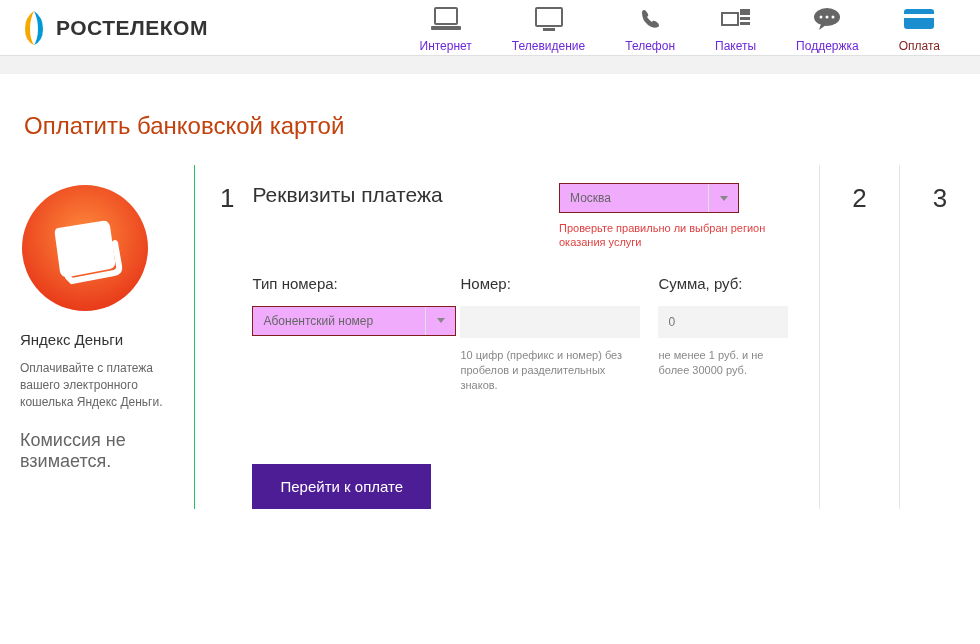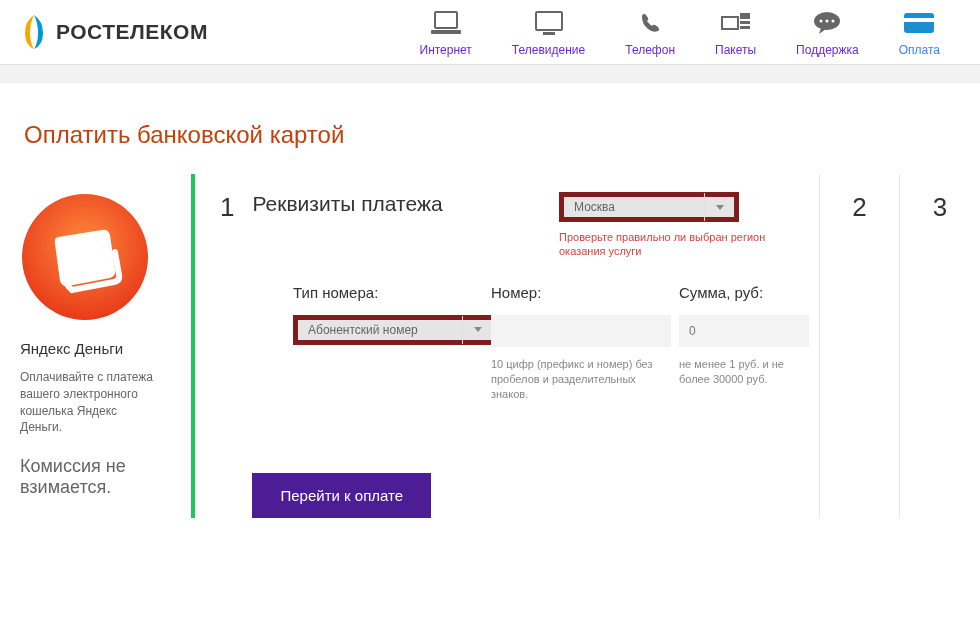--- a/index.html
+++ b/index.html
@@ -1,53 +1,53 @@
 <!DOCTYPE html>
 <html><head>
 <meta charset="utf-8">
 <style>
 * { box-sizing: border-box; margin: 0; padding: 0; }
 body { font-family: Arial, sans-serif; background: #fff; width: 980px; height: 644px; overflow: hidden; font-size: 13px; color: #333; }
 
-.header { display: flex; align-items: center; padding: 0 20px; height: 65px; border-bottom: 1px solid #e0e0e0; }
+.header { display: flex; align-items: center; padding: 0 20px; height: 56px; border-bottom: 1px solid #e0e0e0; }
 .logo-wrap { display: flex; align-items: center; gap: 8px; }
 .logo-icon { width: 28px; height: 38px; }
 .logo-text { font-size: 21px; font-weight: bold; color: #333; letter-spacing: 0.5px; }
 
 .nav { display: flex; margin-left: auto; }
 .nav-item { display: flex; flex-direction: column; align-items: center; padding: 10px 20px; cursor: pointer; }
 .nav-icon { width: 36px; height: 32px; display: flex; align-items: center; justify-content: center; margin-bottom: 4px; }
 .nav-label { font-size: 12px; color: #6d28d9; }
-.nav-item.active .nav-label { color: #3b82f6; }
+.nav-item.active .nav-label { color: #7f1d1d; }
 
 .strip { background: #f2f2f2; height: 18px; }
 
 .page-title { font-size: 24px; color: #c2410c; padding: 38px 24px 25px; font-weight: normal; }
 
 .main { display: flex; padding: 0 0 0 20px; }
 
-.sidebar { width: 175px; padding-right: 30px; border-right: 4px solid #22c55e; padding-top: 18px; }
+.sidebar { width: 175px; padding-right: 30px; border-right: 1px solid #22c55e; padding-top: 18px; }
 .wallet-icon { width: 130px; height: 130px; margin: 0 0 15px 0; }
 .sidebar-title { font-size: 15px; color: #333; margin-bottom: 12px; }
 .sidebar-desc { font-size: 12px; color: #666; line-height: 1.4; margin-bottom: 20px; }
 .sidebar-note { font-size: 18px; color: #666; }
 
 .form-area { flex: 1; padding: 18px 10px 0 25px; border-right: 1px solid #e5e5e5; }
 .step-row { display: flex; align-items: flex-start; gap: 18px; }
 .step-num { font-size: 26px; color: #333; font-weight: normal; }
 .step-content { flex: 1; }
 .step-header { display: flex; align-items: flex-start; justify-content: space-between; margin-bottom: 25px; }
 .step-title { font-size: 21px; color: #333; font-weight: normal; }
 .region-col { width: 250px; }
-.dropdown { display: flex; align-items: center; background: #e5e5e5; border: 5px solid #7f1d1d; height: 30px; width: 180px; cursor: pointer; }
+.dropdown { display: flex; align-items: center; background: #f0abfc; border: 1px solid #7f1d1d; height: 30px; width: 180px; cursor: pointer; }
 .dropdown-text { flex: 1; padding: 0 10px; font-size: 12px; color: #666; }
 .dropdown-arrow { width: 30px; height: 28px; border-left: 1px solid #e0e0e0; display: flex; align-items: center; justify-content: center; }
 .warning { color: #e04040; font-size: 11px; margin-top: 8px; line-height: 1.3; }
 
-.fields { display: flex; gap: 8px; justify-content: flex-end; }
+.fields { display: flex; gap: 18px; }
 .field-col { display: flex; flex-direction: column; }
 .field-col.type { width: 190px; }
 .field-col.number { width: 180px; }
 .field-col.amount { width: 130px; }
 .field-label { font-size: 15px; color: #333; margin-bottom: 14px; }
 .input { background: #f3f3f3; border: none; height: 32px; padding: 0 10px; font-size: 12px; color: #999; width: 100%; }
 .field-hint { font-size: 11px; color: #888; line-height: 1.4; margin-top: 10px; }
 
 .submit-btn { background: #4c1d95; color: #fff; border: none; padding: 14px 28px; font-size: 15px; cursor: pointer; margin-top: 70px; }
 

